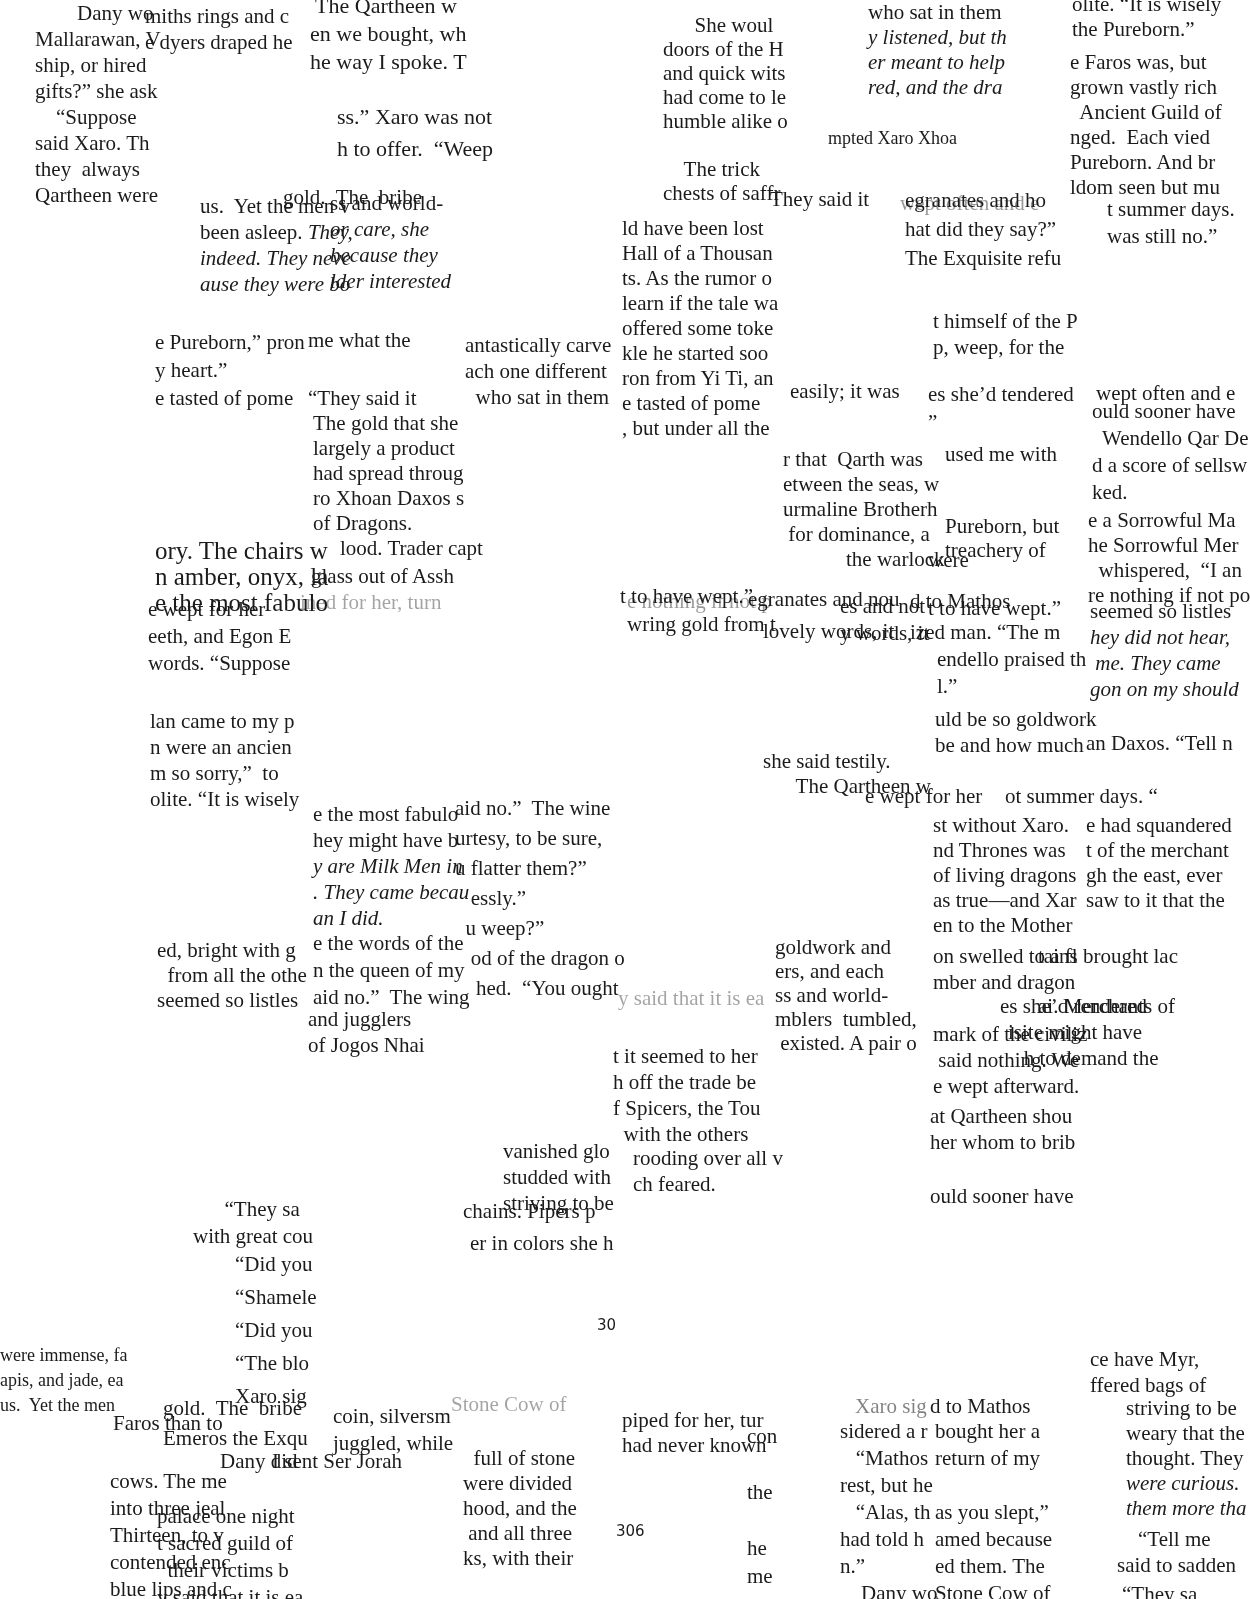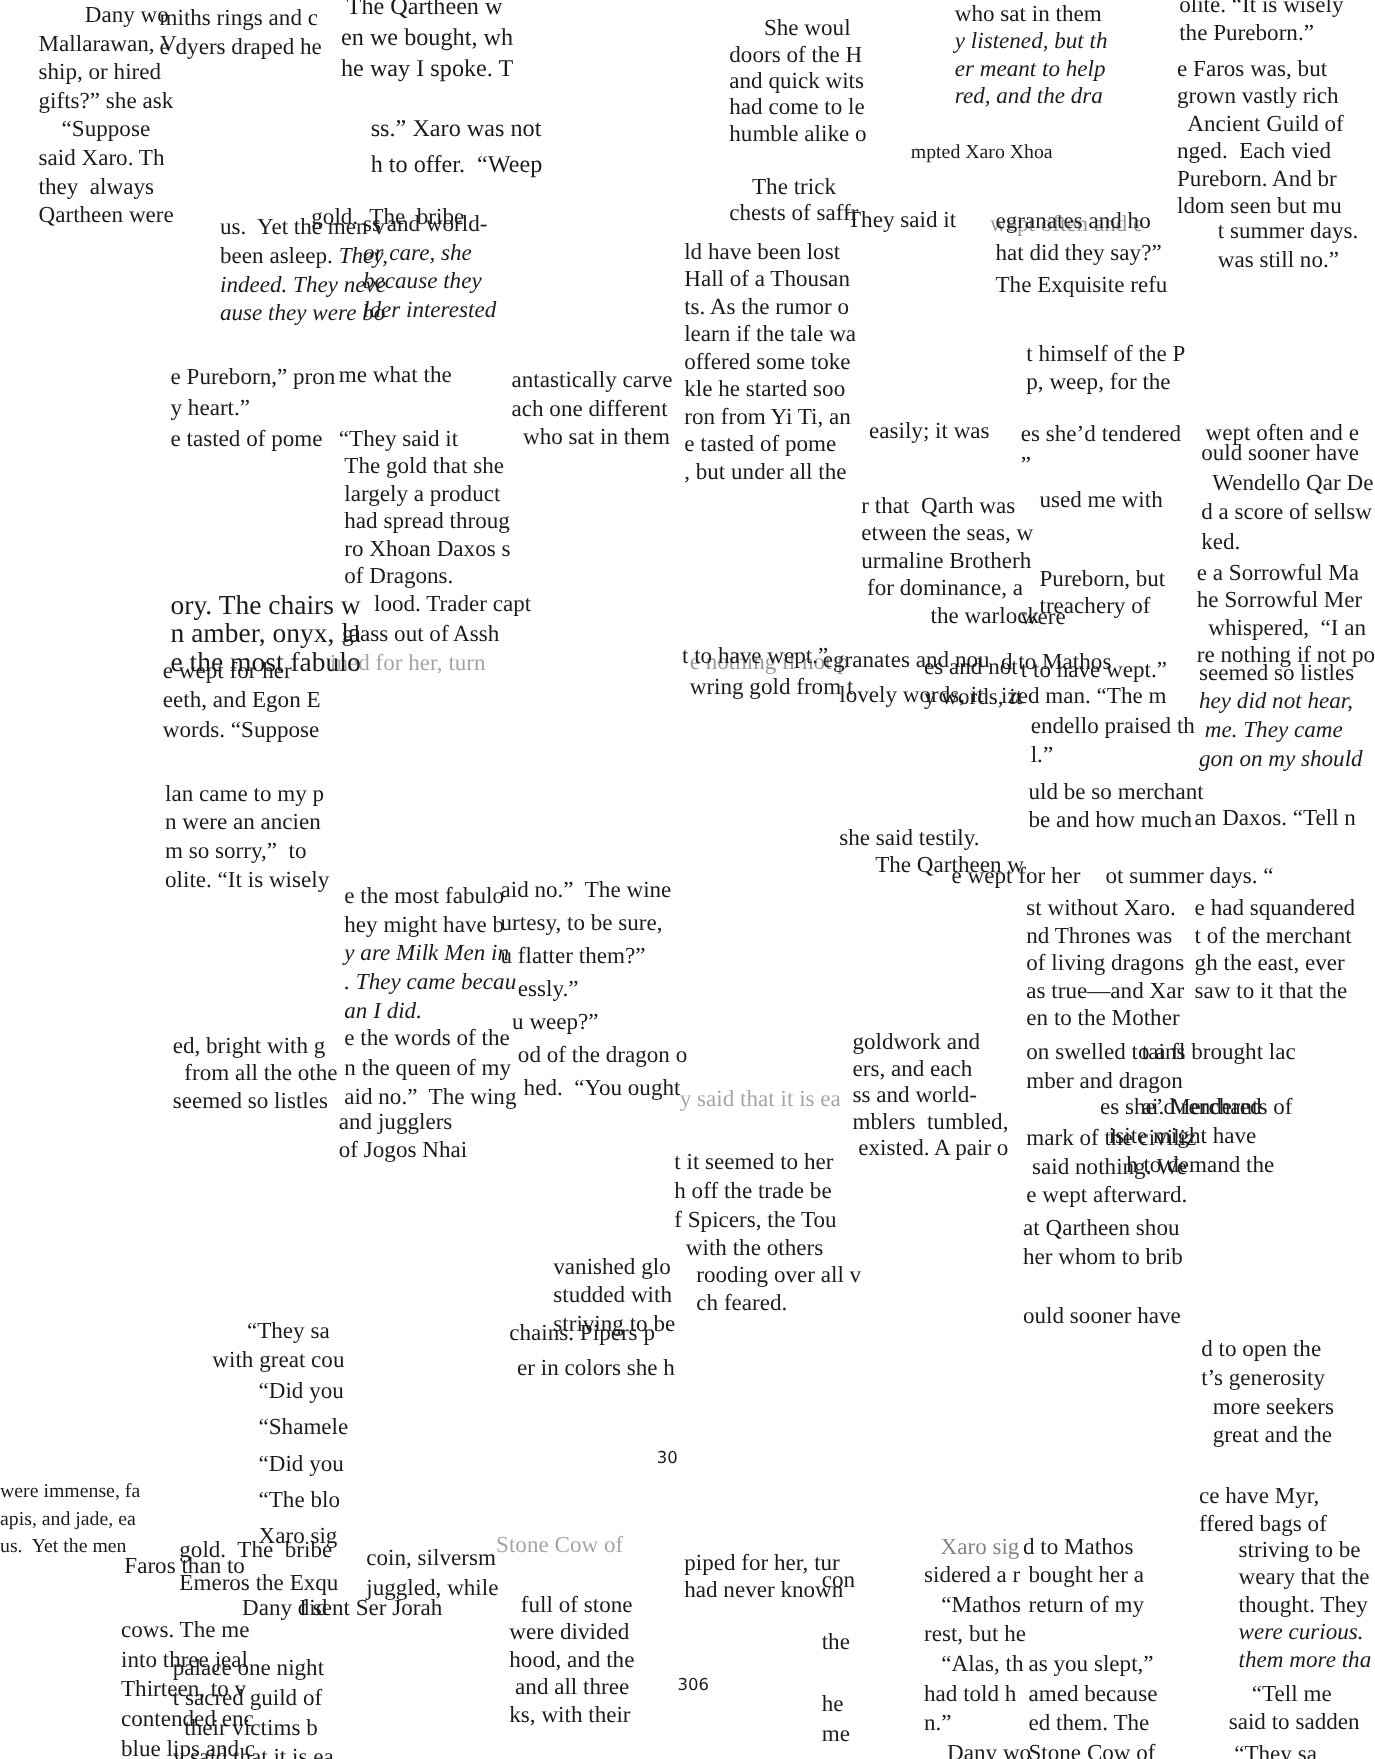--- a/index.html
+++ b/index.html
@@ -46,21 +46,21 @@
     <div class="frag" style="left: 1090px; top: 598px; font-size: 21px; line-height: 26px;"><div class="ln" style="height: 26px;">seemed so listles</div><div class="ln" style="height: 26px; font-style: italic;">hey did not hear,</div><div class="ln" style="height: 26px; font-style: italic;"> me. They came </div><div class="ln" style="height: 26px; font-style: italic;">gon on my should</div></div>
     <div class="frag" style="left: 627px; top: 588px; font-size: 21px; line-height: 26px; opacity: 0.45;"><div class="ln" style="height: 26px;">e nothing if not p</div></div>
     <div class="frag" style="left: 620px; top: 583px; font-size: 21px; line-height: 26px;"><div class="ln" style="height: 26px;">t to have wept.”</div></div>
     <div class="frag" style="left: 748px; top: 586px; font-size: 21px; line-height: 26px;"><div class="ln" style="height: 26px;">egranates and nou</div></div>
     <div class="frag" style="left: 840px; top: 593px; font-size: 21px; line-height: 27px;"><div class="ln" style="height: 27px;">es and not </div><div class="ln" style="height: 27px;">y words, it </div></div>
     <div class="frag" style="left: 910px; top: 586px; font-size: 21px; line-height: 31px;"><div class="ln" style="height: 31px;">d to Mathos</div><div class="ln" style="height: 31px;">ized man. “The m</div></div>
     <div class="frag" style="left: 928px; top: 595px; font-size: 21px; line-height: 26px;"><div class="ln" style="height: 26px;">t to have wept.”</div></div>
     <div class="frag" style="left: 627px; top: 611px; font-size: 21px; line-height: 26px;"><div class="ln" style="height: 26px;">wring gold from t</div></div>
     <div class="frag" style="left: 763px; top: 618px; font-size: 21px; line-height: 26px;"><div class="ln" style="height: 26px;">lovely words, it </div></div>
     <div class="frag" style="left: 937px; top: 646px; font-size: 21px; line-height: 27px;"><div class="ln" style="height: 27px;">endello praised th</div><div class="ln" style="height: 27px;">l.”</div></div>
-    <div class="frag" style="left: 935px; top: 706px; font-size: 21px; line-height: 26px;"><div class="ln" style="height: 26px;">uld be so merchant</div><div class="ln" style="height: 26px;">be and how much</div></div>
+    <div class="frag" style="left: 935px; top: 706px; font-size: 21px; line-height: 26px;"><div class="ln" style="height: 26px;">uld be so goldwork</div><div class="ln" style="height: 26px;">be and how much</div></div>
     <div class="frag" style="left: 1086px; top: 730px; font-size: 21px; line-height: 26px;"><div class="ln" style="height: 26px;">an Daxos. “Tell n</div></div>
     <div class="frag" style="left: 763px; top: 748px; font-size: 21px; line-height: 26px;"><div class="ln" style="height: 26px;">she said testily.</div></div>
     <div class="frag" style="left: 775px; top: 773px; font-size: 21px; line-height: 26px;"><div class="ln" style="height: 26px;">    The Qartheen w</div></div>
     <div class="frag" style="left: 865px; top: 783px; font-size: 21px; line-height: 26px;"><div class="ln" style="height: 26px;">e wept for her </div></div>
     <div class="frag" style="left: 1005px; top: 783px; font-size: 21px; line-height: 26px;"><div class="ln" style="height: 26px;">ot summer days. “</div></div>
     <div class="frag" style="left: 933px; top: 813px; font-size: 21px; line-height: 25px;"><div class="ln" style="height: 25px;">st without Xaro. </div><div class="ln" style="height: 25px;">nd Thrones was </div><div class="ln" style="height: 25px;">of living dragons </div><div class="ln" style="height: 25px;">as true—and Xar</div><div class="ln" style="height: 25px;">en to the Mother </div></div>
     <div class="frag" style="left: 1086px; top: 813px; font-size: 21px; line-height: 25px;"><div class="ln" style="height: 25px;">e had squandered</div><div class="ln" style="height: 25px;">t of the merchant</div><div class="ln" style="height: 25px;">gh the east, ever </div><div class="ln" style="height: 25px;">saw to it that the </div></div>
     <div class="frag" style="left: 155px; top: 538px; font-size: 25px; line-height: 26px;"><div class="ln" style="height: 26px;">ory. The chairs w</div><div class="ln" style="height: 26px;">n amber, onyx, la</div><div class="ln" style="height: 26px;">e the most fabulo</div></div>
     <div class="frag" style="left: 340px; top: 535px; font-size: 21px; line-height: 26px;"><div class="ln" style="height: 26px;">lood. Trader capt</div></div>
     <div class="frag" style="left: 311px; top: 563px; font-size: 21px; line-height: 26px;"><div class="ln" style="height: 26px;">glass out of Assh</div></div>
@@ -73,21 +73,20 @@
     <div class="frag" style="left: 313px; top: 930px; font-size: 21px; line-height: 27px;"><div class="ln" style="height: 27px;">e the words of the</div><div class="ln" style="height: 27px;">n the queen of my</div><div class="ln" style="height: 27px;">aid no.”  The wing</div></div>
     <div class="frag" style="left: 308px; top: 1006px; font-size: 21px; line-height: 26px;"><div class="ln" style="height: 26px;">and jugglers</div><div class="ln" style="height: 26px;">of Jogos Nhai</div></div>
     <div class="frag" style="left: 775px; top: 935px; font-size: 21px; line-height: 24px;"><div class="ln" style="height: 24px;">goldwork and </div><div class="ln" style="height: 24px;">ers, and each </div><div class="ln" style="height: 24px;">ss and world-</div><div class="ln" style="height: 24px;">mblers  tumbled, </div><div class="ln" style="height: 24px;"> existed. A pair o</div></div>
     <div class="frag" style="left: 618px; top: 986px; font-size: 21px; line-height: 24px; opacity: 0.4;"><div class="ln" style="height: 24px;">y said that it is ea</div></div>
     <div class="frag" style="left: 933px; top: 943px; font-size: 21px; line-height: 26px;"><div class="ln" style="height: 26px;">on swelled to a fl</div><div class="ln" style="height: 26px;">mber and dragon</div><div class="ln" style="height: 26px;"></div><div class="ln" style="height: 26px;">mark of the civiliz</div><div class="ln" style="height: 26px;"> said nothing. We</div><div class="ln" style="height: 26px;">e wept afterward.</div></div>
     <div class="frag" style="left: 1038px; top: 943px; font-size: 21px; line-height: 26px;"><div class="ln" style="height: 26px;">tains brought lac</div><div class="ln" style="height: 26px; margin-top: 24px;">ai. Merchants of </div></div>
     <div class="frag" style="left: 1000px; top: 993px; font-size: 21px; line-height: 26px;"><div class="ln" style="height: 26px;">es she’d rendered</div></div>
     <div class="frag" style="left: 1008px; top: 1019px; font-size: 21px; line-height: 26px;"><div class="ln" style="height: 26px;">isite might have </div><div class="ln" style="height: 26px;">   h to demand the </div></div>
     <div class="frag" style="left: 930px; top: 1103px; font-size: 21px; line-height: 26px;"><div class="ln" style="height: 26px;">at Qartheen shou</div><div class="ln" style="height: 26px;">her whom to brib</div></div>
     <div class="frag" style="left: 930px; top: 1183px; font-size: 21px; line-height: 26px;"><div class="ln" style="height: 26px;">ould sooner have</div></div>
-    <div class="frag" style="left: 1092px; top: 1213px; font-size: 21px; line-height: 26px;"><div class="ln" style="height: 26px;">d to open the</div><div class="ln" style="height: 26px;">t’s generosity</div><div class="ln" style="height: 26px;">  more seekers</div><div class="ln" style="height: 26px;">  great and the</div></div>
     <div class="frag" style="left: 1090px; top: 1346px; font-size: 21px; line-height: 26px;"><div class="ln" style="height: 26px;">ce have Myr, </div><div class="ln" style="height: 26px;">ffered bags of </div></div>
     <div class="frag" style="left: 1126px; top: 1396px; font-size: 21px; line-height: 25px;"><div class="ln" style="height: 25px;">striving to be </div><div class="ln" style="height: 25px;">weary that the</div><div class="ln" style="height: 25px;">thought. They</div><div class="ln" style="height: 25px; font-style: italic;">were curious. </div><div class="ln" style="height: 25px; font-style: italic;">them more tha</div></div>
     <div class="frag" style="left: 1117px; top: 1526px; font-size: 21px; line-height: 26px;"><div class="ln" style="height: 26px;">    “Tell me</div><div class="ln" style="height: 26px;">said to sadden</div></div>
     <div class="frag" style="left: 1122px; top: 1581px; font-size: 21px; line-height: 26px;"><div class="ln" style="height: 26px;">“They sa</div></div>
     <div class="frag" style="left: 613px; top: 1043px; font-size: 21px; line-height: 26px;"><div class="ln" style="height: 26px;">t it seemed to her</div><div class="ln" style="height: 26px;">h off the trade be</div><div class="ln" style="height: 26px;">f Spicers, the Tou</div><div class="ln" style="height: 26px;">  with the others </div></div>
     <div class="frag" style="left: 503px; top: 1138px; font-size: 21px; line-height: 26px;"><div class="ln" style="height: 26px;">vanished glo</div><div class="ln" style="height: 26px;">studded with </div><div class="ln" style="height: 26px;">striving to be</div></div>
     <div class="frag" style="left: 633px; top: 1145px; font-size: 21px; line-height: 26px;"><div class="ln" style="height: 26px;">rooding over all v</div><div class="ln" style="height: 26px;">ch feared.</div></div>
     <div class="frag" style="left: 463px; top: 1198px; font-size: 21px; line-height: 26px;"><div class="ln" style="height: 26px;">chains. Pipers p</div></div>
     <div class="frag" style="left: 470px; top: 1230px; font-size: 21px; line-height: 26px;"><div class="ln" style="height: 26px;">er in colors she h</div></div>
     <div class="frag" style="left: 747px; top: 1422px; font-size: 21px; line-height: 28px;"><div class="ln" style="height: 28px;">con</div><div class="ln" style="height: 28px;"></div><div class="ln" style="height: 28px;">the</div><div class="ln" style="height: 28px;"></div><div class="ln" style="height: 28px;">he</div><div class="ln" style="height: 28px;">me</div></div>

